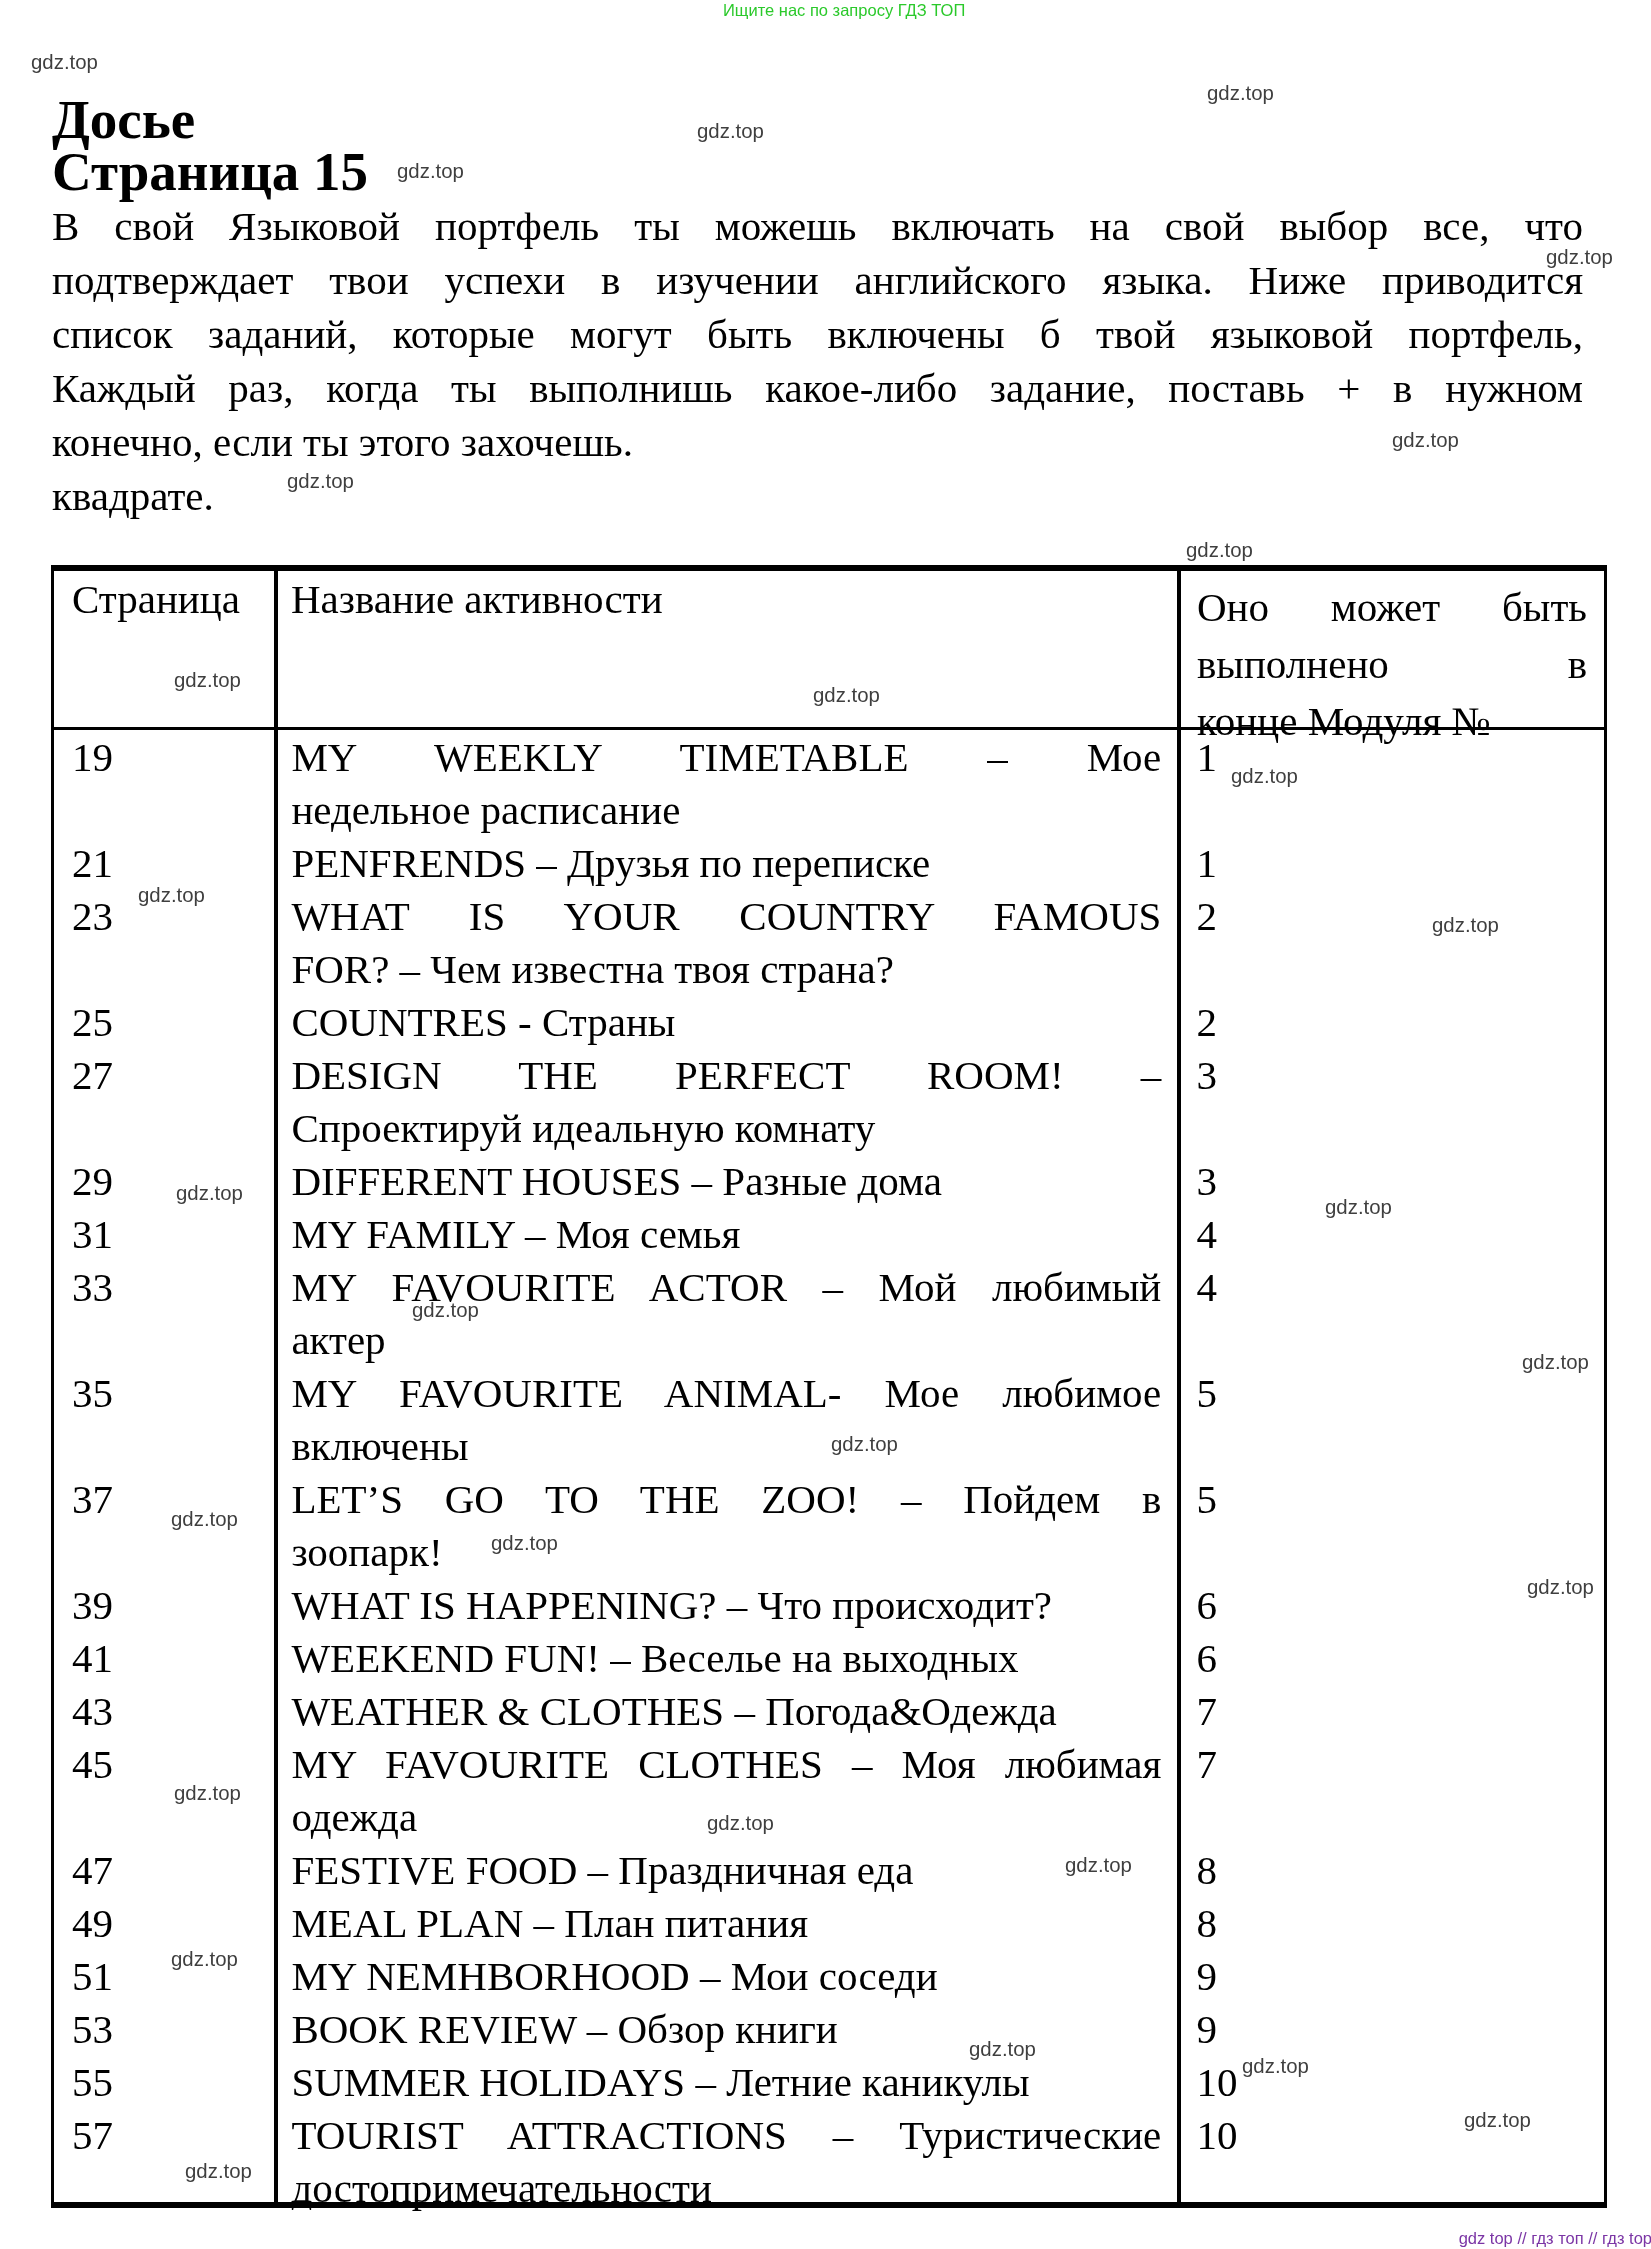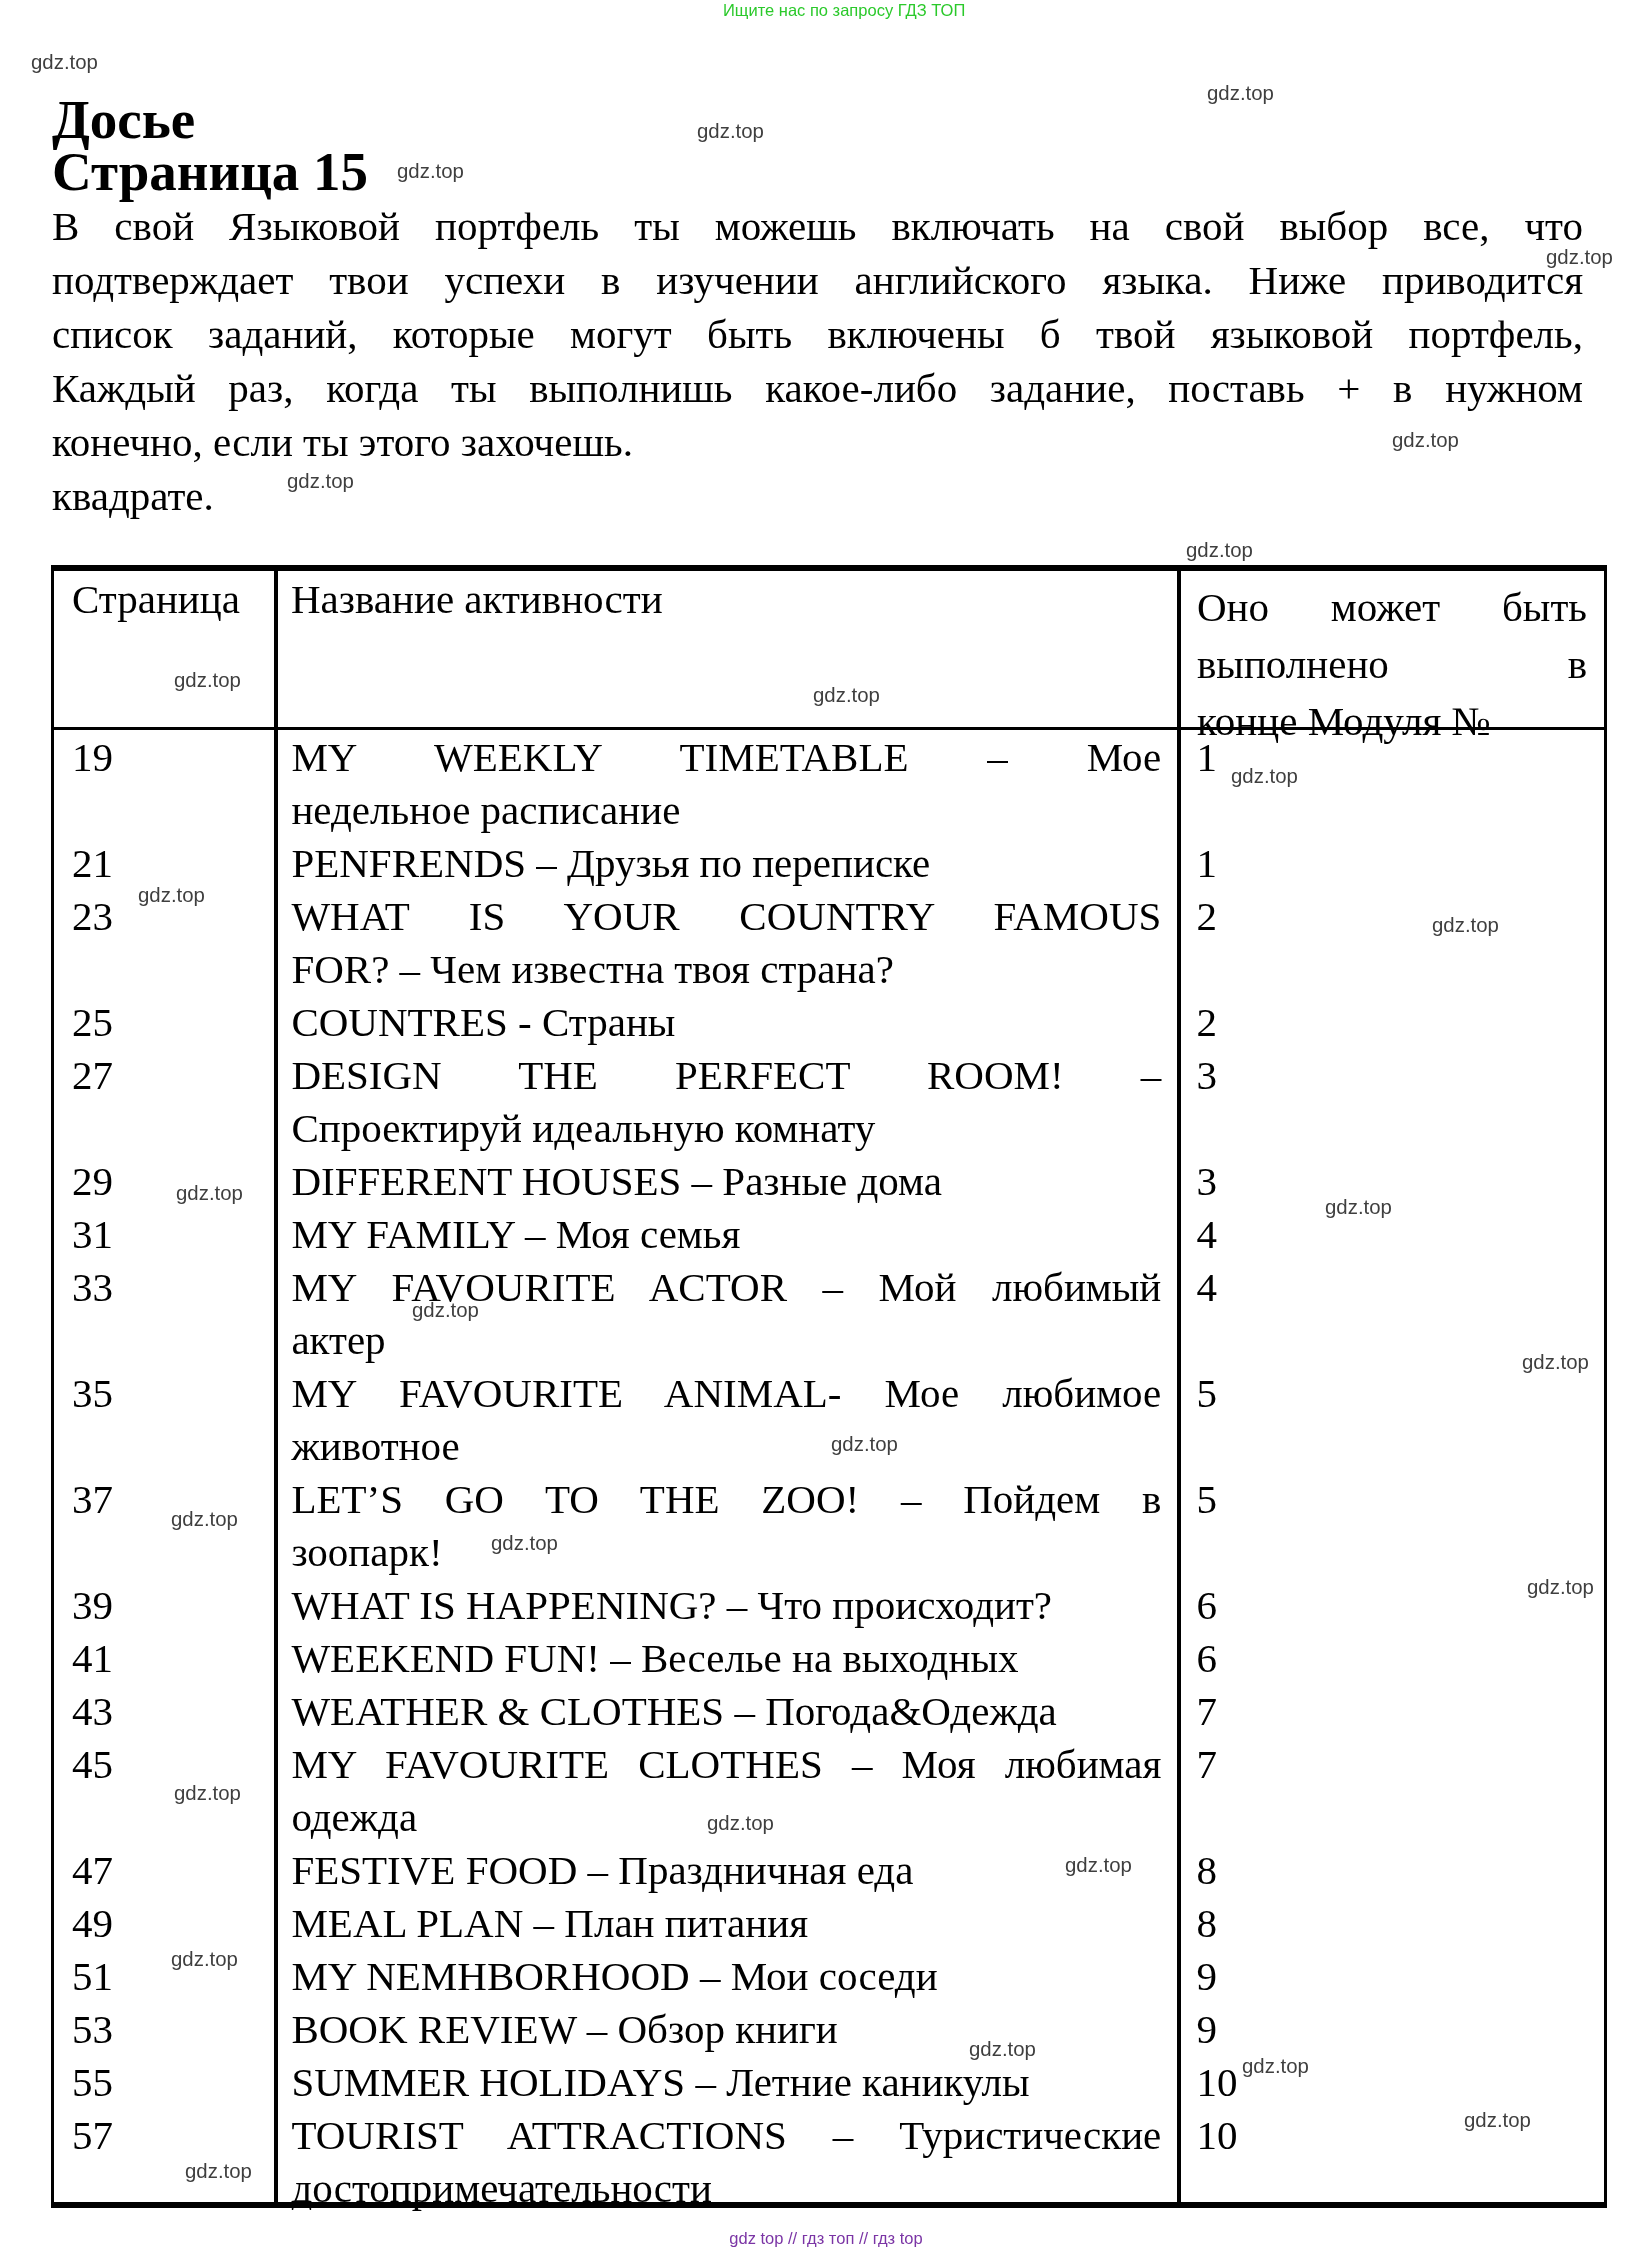--- a/index.html
+++ b/index.html
@@ -140,21 +140,21 @@
           <div class="c2">
             <div class="line just">MY FAVOURITE ACTOR – Мой любимый</div>
             <div class="line">актер</div>
           </div>
           <div class="c3">4</div>
         </div>
         <div class="trow">
           <div class="c1">35</div>
           <div class="c2">
             <div class="line just">MY FAVOURITE ANIMAL- Мое любимое</div>
-            <div class="line">животное</div>
+            <div class="line">включены</div>
           </div>
           <div class="c3">5</div>
         </div>
         <div class="trow">
           <div class="c1">37</div>
           <div class="c2">
             <div class="line just">LET’S GO TO THE ZOO! – Пойдем в</div>
             <div class="line">зоопарк!</div>
           </div>
           <div class="c3">5</div>
@@ -259,16 +259,16 @@
       <div class="wm" style="left: 174px; top: 1783px; color: rgb(63, 63, 63);">gdz.top</div>
       <div class="wm" style="left: 707px; top: 1813px; color: rgb(63, 63, 63);">gdz.top</div>
       <div class="wm" style="left: 1065px; top: 1855px; color: rgb(63, 63, 63);">gdz.top</div>
       <div class="wm" style="left: 171px; top: 1949px; color: rgb(63, 63, 63);">gdz.top</div>
       <div class="wm" style="left: 969px; top: 2039px; color: rgb(63, 63, 63);">gdz.top</div>
       <div class="wm" style="left: 1242px; top: 2056px; color: rgb(63, 63, 63);">gdz.top</div>
       <div class="wm" style="left: 1464px; top: 2110px; color: rgb(63, 63, 63);">gdz.top</div>
       <div class="wm" style="left: 185px; top: 2161px; color: rgb(63, 63, 63);">gdz.top</div>
     </div>
 
-  <div class="footer" style="color: rgb(123, 53, 165);">gdz top  //  гдз топ  //  гдз top</div>
+  <div class="footer" style="color: rgb(123, 53, 165); text-align: right;">gdz top  //  гдз топ  //  гдз top</div>
 
 </div>
 
 
 </body></html>

